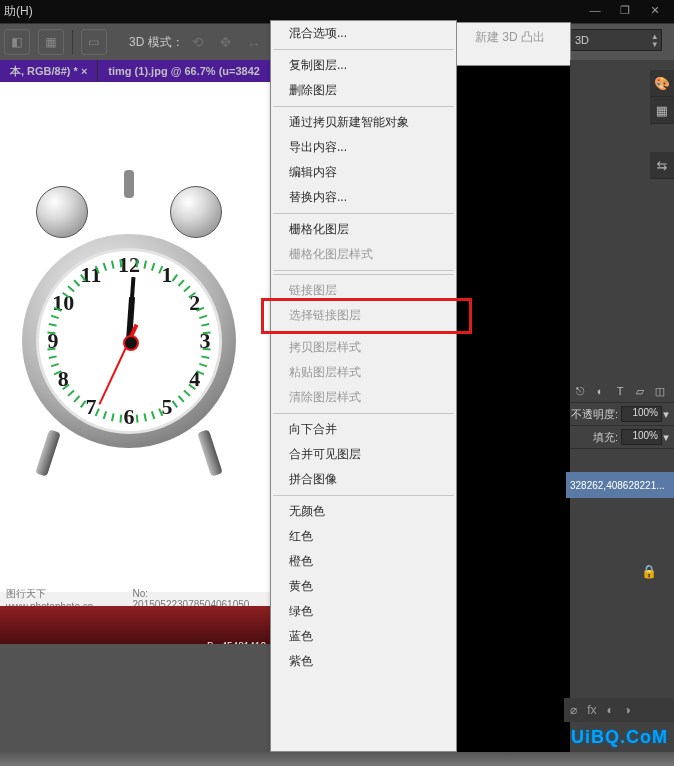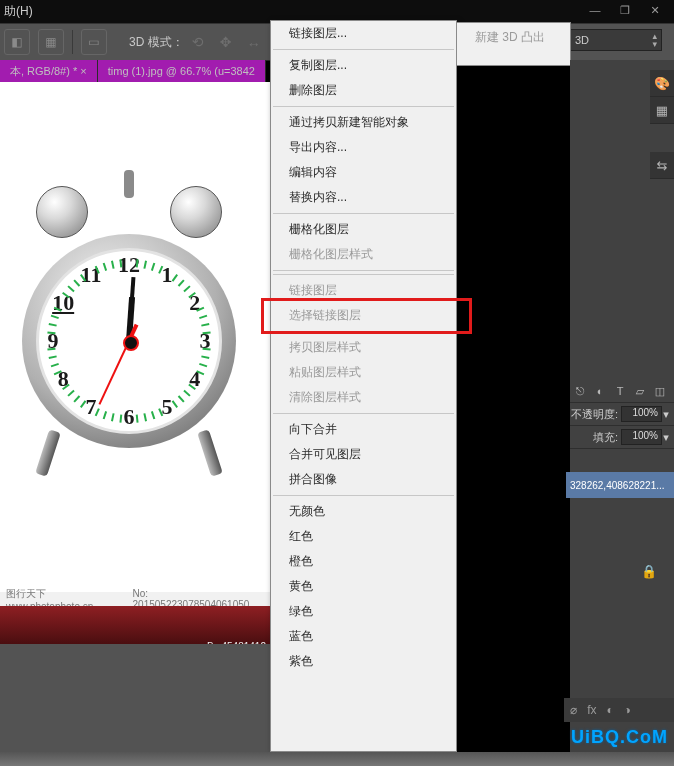--- a/index.html
+++ b/index.html
@@ -5,21 +5,21 @@
   html,body{margin:0;padding:0;background:#000;width:674px;height:766px;font-family:"Microsoft YaHei",Arial,sans-serif;font-size:12px;color:#ccc;overflow:hidden;}
   .win{position:absolute;top:0;left:0;right:0;height:23px;background:#0d0d0d;border-bottom:1px solid #333;}
   .win-btn{position:absolute;top:2px;width:26px;height:16px;display:flex;align-items:center;justify-content:center;color:#9a9a9a;font-size:11px;}
   .menu-help{position:absolute;top:3px;left:4px;color:#ccc;}
   .toolbar{position:absolute;top:24px;left:0;right:0;height:36px;background:#535353;border-bottom:1px solid #282828;display:flex;align-items:center;}
   .tb-ico{width:24px;height:24px;margin:0 4px;background:#535353;border:1px solid #666;border-radius:3px;display:flex;align-items:center;justify-content:center;color:#8a8a8a;font-size:12px;}
   .tb-label{margin-left:18px;color:#c8c8c8;}
   .tb-ghost{width:22px;height:22px;margin:0 3px;color:#6e6e6e;display:flex;align-items:center;justify-content:center;font-size:14px;}
   .dd3d{position:absolute;right:12px;top:29px;width:80px;height:20px;background:#3a3a3a;border:1px solid #222;display:flex;align-items:center;padding:0 6px;color:#ccc;font-size:11px;}
   .dd3d .arr{position:absolute;right:4px;top:2px;color:#aaa;font-size:9px;line-height:8px;}
-  .tabs{position:absolute;top:60px;left:0;height:22px;background:#a21caf;color:#bfbfbf;display:flex;align-items:center;}
+  .tabs{position:absolute;top:60px;left:0;height:22px;background:#4c1d95;color:#bfbfbf;display:flex;align-items:center;font-weight:bold;}
   .tab{padding:0 10px;height:22px;line-height:22px;border-right:1px solid #2b2b2b;font-size:11px;}
   .canvas{position:absolute;top:82px;left:0;width:270px;bottom:14px;background:#fff;overflow:hidden;}
   .watermark{position:absolute;left:0;right:0;bottom:146px;height:14px;background:#f1f1f1;color:#777;font-size:10px;display:flex;align-items:center;justify-content:space-between;padding:0 6px;}
   .strip{position:absolute;left:0;right:0;bottom:108px;height:38px;background:linear-gradient(#8e1f23,#4a0e10);}
   .byline{position:absolute;right:4px;bottom:100px;color:#eee;font-size:10px;}
   .graylow{position:absolute;left:0;right:0;bottom:0;height:108px;background:#535353;}
   .ctx{position:absolute;top:20px;left:270px;width:185px;bottom:14px;background:#f0f0f0;border:1px solid #8a8a8a;box-shadow:2px 2px 6px rgba(0,0,0,.4);font-size:12px;color:#2b2b2b;}
   .ctx-item{padding:4px 12px 4px 18px;white-space:nowrap;}
   .ctx-item.dis{color:#9a9a9a;}
   .ctx-sep{height:1px;background:#c7c7c7;margin:3px 2px;}
@@ -100,21 +100,21 @@
       <div class="num" style="left: 90px; top: 14px;">12</div>
           <div class="num" style="left: 128px; top: 24.1821px;">1</div>
           <div class="num" style="left: 155.818px; top: 52px;">2</div>
           <div class="num" style="left: 166px; top: 90px;">3</div>
           <div class="num" style="left: 155.818px; top: 128px;">4</div>
           <div class="num" style="left: 128px; top: 155.818px;">5</div>
           <div class="num" style="left: 90px; top: 166px;">6</div>
           <div class="num" style="left: 52px; top: 155.818px;">7</div>
           <div class="num" style="left: 24.1821px; top: 128px;">8</div>
           <div class="num" style="left: 14px; top: 90px;">9</div>
-          <div class="num" style="left: 24.1821px; top: 52px; text-decoration: underline;">10</div>
+          <div class="num" style="left: 24.1821px; top: 52px;">10</div>
           <div class="num" style="left: 52px; top: 24.1821px;">11</div>
           <div class="tick" style="transform: translate(-50%, -82px) rotate(6deg);"></div>
           <div class="tick" style="transform: translate(-50%, -82px) rotate(12deg);"></div>
           <div class="tick" style="transform: translate(-50%, -82px) rotate(18deg);"></div>
           <div class="tick" style="transform: translate(-50%, -82px) rotate(24deg);"></div>
           <div class="tick" style="transform: translate(-50%, -82px) rotate(36deg);"></div>
           <div class="tick" style="transform: translate(-50%, -82px) rotate(42deg);"></div>
           <div class="tick" style="transform: translate(-50%, -82px) rotate(48deg);"></div>
           <div class="tick" style="transform: translate(-50%, -82px) rotate(54deg);"></div>
           <div class="tick" style="transform: translate(-50%, -82px) rotate(66deg);"></div>
@@ -163,21 +163,21 @@
   <div class="watermark">
     <span>图行天下 www.photophoto.cn</span>
     <span>No: 201505223078504061050</span>
   </div>
   <div class="strip"></div>
   <div class="byline">By:45481412</div>
   <div class="graylow"></div>
 </div>
 
 <div class="ctx" id="ctx">
-    <div class="ctx-item">链接图层...</div>
+    <div class="ctx-item">混合选项...</div>
     <div class="ctx-sep"></div>
     <div class="ctx-item">复制图层...</div>
     <div class="ctx-item">删除图层</div>
     <div class="ctx-sep"></div>
     <div class="ctx-item">通过拷贝新建智能对象</div>
     <div class="ctx-item">导出内容...</div>
     <div class="ctx-item">编辑内容</div>
     <div class="ctx-item">替换内容...</div>
     <div class="ctx-sep"></div>
     <div class="ctx-item">栅格化图层</div>

